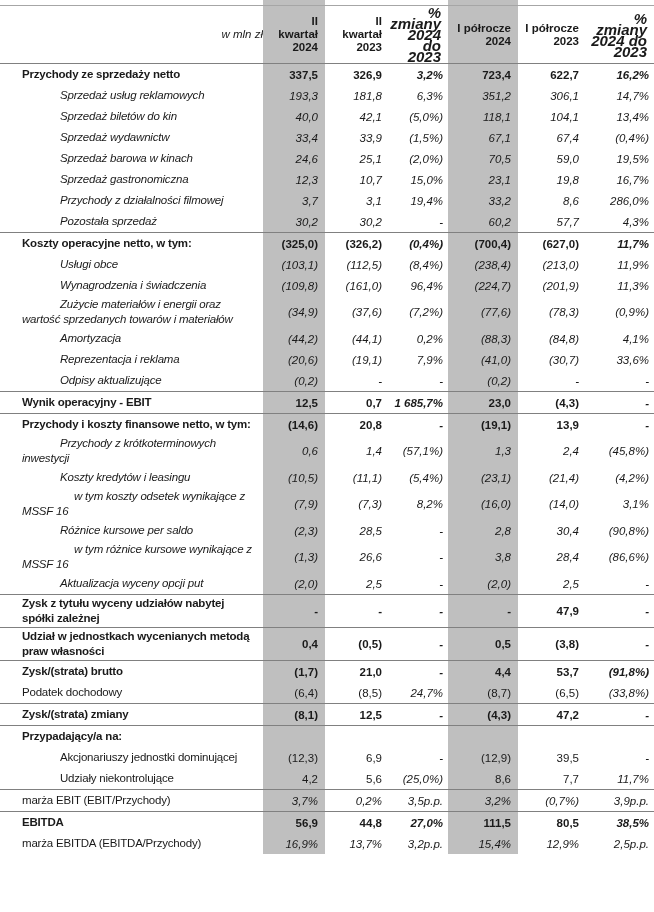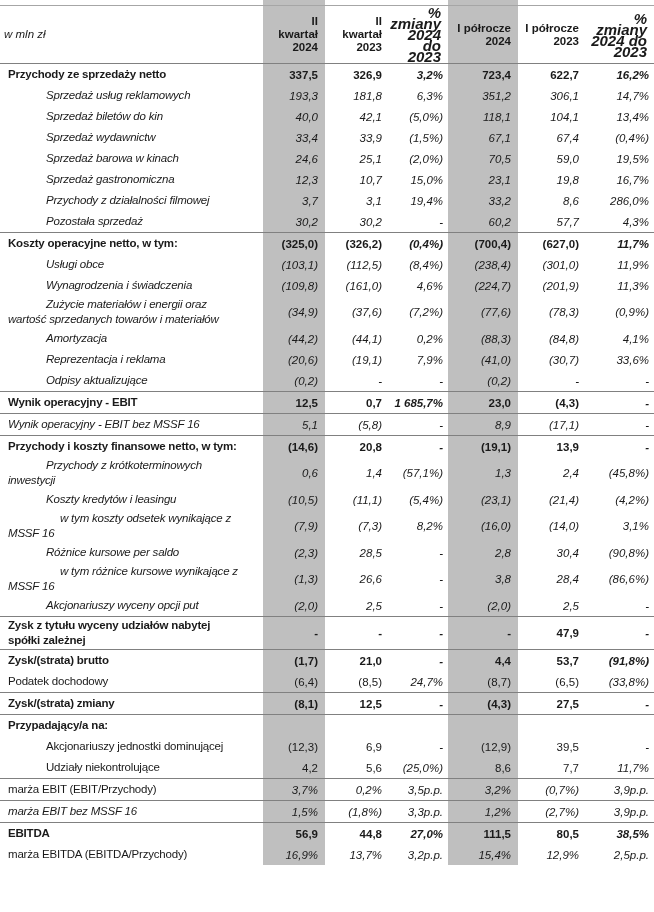--- a/index.html
+++ b/index.html
@@ -14,27 +14,27 @@
   }
   col.gray { background:#bfbfbf; }
   td, th { vertical-align: middle; padding:1px 0; overflow:hidden; }
   
   tr.head th {
     font-weight: 700; text-align: right; white-space: pre-line;
     padding-right: 7px; height: 54px; line-height: 13px;
     border-top: 1px solid #a6a6a6; border-bottom: 1.5px solid #808080;
   }
   tr.head th.unit {
-    font-weight: 400; font-style: italic; text-align: left;
+    font-weight: 400; font-style: italic; text-align: right;
     padding-left: 4px; padding-right: 0;
   }
   tr.head th.pcthead { font-size: 15px; font-style: italic; line-height: 11px; }
   
   td.lbl {
-    text-align: left; padding-left: 8px; white-space: pre-line;
+    text-align: left; padding-left: 22px; white-space: pre-line;
     line-height: 15px; letter-spacing: -0.2px;
   }
   td.val, td.pct {
     text-align: right; padding-right: 7px; white-space: nowrap;
   }
   td.pct { font-style: italic; padding-right: 5px; }
   tr.row td { height: 19px; }
   tr.b { font-weight: 700; }
   tr.i { font-style: italic; }
   tr.ri td.val, tr.ri td.pct { font-style: italic; }
@@ -169,28 +169,28 @@
     <td class="val">(700,4)</td>
     <td class="val">(627,0)</td>
     <td class="pct">11,7%</td>
   </tr>
         <tr class="row i ind1">
     <td class="lbl">Usługi obce</td>
     <td class="val">(103,1)</td>
     <td class="val">(112,5)</td>
     <td class="pct">(8,4%)</td>
     <td class="val">(238,4)</td>
-    <td class="val">(301,0)</td>
+    <td class="val">(213,0)</td>
     <td class="pct">11,9%</td>
   </tr>
         <tr class="row i ind1">
     <td class="lbl">Wynagrodzenia i świadczenia</td>
     <td class="val">(109,8)</td>
     <td class="val">(161,0)</td>
-    <td class="pct">4,6%</td>
+    <td class="pct">96,4%</td>
     <td class="val">(224,7)</td>
     <td class="val">(201,9)</td>
     <td class="pct">11,3%</td>
   </tr>
         <tr class="row i ind1">
     <td class="lbl">Zużycie materiałów i energii oraz
 wartość sprzedanych towarów i materiałów</td>
     <td class="val">(34,9)</td>
     <td class="val">(37,6)</td>
     <td class="pct">(7,2%)</td>
@@ -225,29 +225,20 @@
     <td class="val">-</td>
     <td class="pct">-</td>
   </tr>
         <tr class="row b ind0 bt">
     <td class="lbl">Wynik operacyjny - EBIT</td>
     <td class="val">12,5</td>
     <td class="val">0,7</td>
     <td class="pct">1 685,7%</td>
     <td class="val">23,0</td>
     <td class="val">(4,3)</td>
-    <td class="pct">-</td>
-  </tr>
-        <tr class="row i ind0 bt">
-    <td class="lbl">Wynik operacyjny - EBIT bez MSSF 16</td>
-    <td class="val">5,1</td>
-    <td class="val">(5,8)</td>
-    <td class="pct">-</td>
-    <td class="val">8,9</td>
-    <td class="val">(17,1)</td>
     <td class="pct">-</td>
   </tr>
         <tr class="row b ind0 bt">
     <td class="lbl">Przychody i koszty finansowe netto, w tym:</td>
     <td class="val">(14,6)</td>
     <td class="val">20,8</td>
     <td class="pct">-</td>
     <td class="val">(19,1)</td>
     <td class="val">13,9</td>
     <td class="pct">-</td>
@@ -294,36 +285,46 @@
     <td class="lbl">w tym różnice kursowe wynikające z
 MSSF 16</td>
     <td class="val">(1,3)</td>
     <td class="val">26,6</td>
     <td class="pct">-</td>
     <td class="val">3,8</td>
     <td class="val">28,4</td>
     <td class="pct">(86,6%)</td>
   </tr>
         <tr class="row i ind1">
-    <td class="lbl">Akcjonariuszy wyceny opcji put</td>
+    <td class="lbl">Aktualizacja wyceny opcji put</td>
     <td class="val">(2,0)</td>
     <td class="val">2,5</td>
     <td class="pct">-</td>
     <td class="val">(2,0)</td>
     <td class="val">2,5</td>
     <td class="pct">-</td>
   </tr>
         <tr class="row b ind0 bt">
     <td class="lbl">Zysk z tytułu wyceny udziałów nabytej
 spółki zależnej</td>
     <td class="val">-</td>
     <td class="val">-</td>
     <td class="pct">-</td>
     <td class="val">-</td>
     <td class="val">47,9</td>
+    <td class="pct">-</td>
+  </tr>
+        <tr class="row b ind0 bt">
+    <td class="lbl">Udział w jednostkach wycenianych metodą
+praw własności</td>
+    <td class="val">0,4</td>
+    <td class="val">(0,5)</td>
+    <td class="pct">-</td>
+    <td class="val">0,5</td>
+    <td class="val">(3,8)</td>
     <td class="pct">-</td>
   </tr>
         <tr class="row b ind0 bt">
     <td class="lbl">Zysk/(strata) brutto</td>
     <td class="val">(1,7)</td>
     <td class="val">21,0</td>
     <td class="pct">-</td>
     <td class="val">4,4</td>
     <td class="val">53,7</td>
     <td class="pct">(91,8%)</td>
@@ -336,21 +337,21 @@
     <td class="val">(8,7)</td>
     <td class="val">(6,5)</td>
     <td class="pct">(33,8%)</td>
   </tr>
         <tr class="row b ind0 bt">
     <td class="lbl">Zysk/(strata) zmiany</td>
     <td class="val">(8,1)</td>
     <td class="val">12,5</td>
     <td class="pct">-</td>
     <td class="val">(4,3)</td>
-    <td class="val">27,5</td>
+    <td class="val">47,2</td>
     <td class="pct">-</td>
   </tr>
         <tr class="row b ind0 bt">
     <td class="lbl">Przypadający/a na:</td>
     <td class="val"></td>
     <td class="val"></td>
     <td class="pct"></td>
     <td class="val"></td>
     <td class="val"></td>
     <td class="pct"></td>
@@ -375,29 +376,20 @@
   </tr>
         <tr class="row ri ind0 bt">
     <td class="lbl">marża EBIT (EBIT/Przychody)</td>
     <td class="val">3,7%</td>
     <td class="val">0,2%</td>
     <td class="pct">3,5p.p.</td>
     <td class="val">3,2%</td>
     <td class="val">(0,7%)</td>
     <td class="pct">3,9p.p.</td>
   </tr>
-        <tr class="row i ind0 bt">
-    <td class="lbl">marża EBIT bez MSSF 16</td>
-    <td class="val">1,5%</td>
-    <td class="val">(1,8%)</td>
-    <td class="pct">3,3p.p.</td>
-    <td class="val">1,2%</td>
-    <td class="val">(2,7%)</td>
-    <td class="pct">3,9p.p.</td>
-  </tr>
         <tr class="row b ind0 bt">
     <td class="lbl">EBITDA</td>
     <td class="val">56,9</td>
     <td class="val">44,8</td>
     <td class="pct">27,0%</td>
     <td class="val">111,5</td>
     <td class="val">80,5</td>
     <td class="pct">38,5%</td>
   </tr>
         <tr class="row ri ind0">

